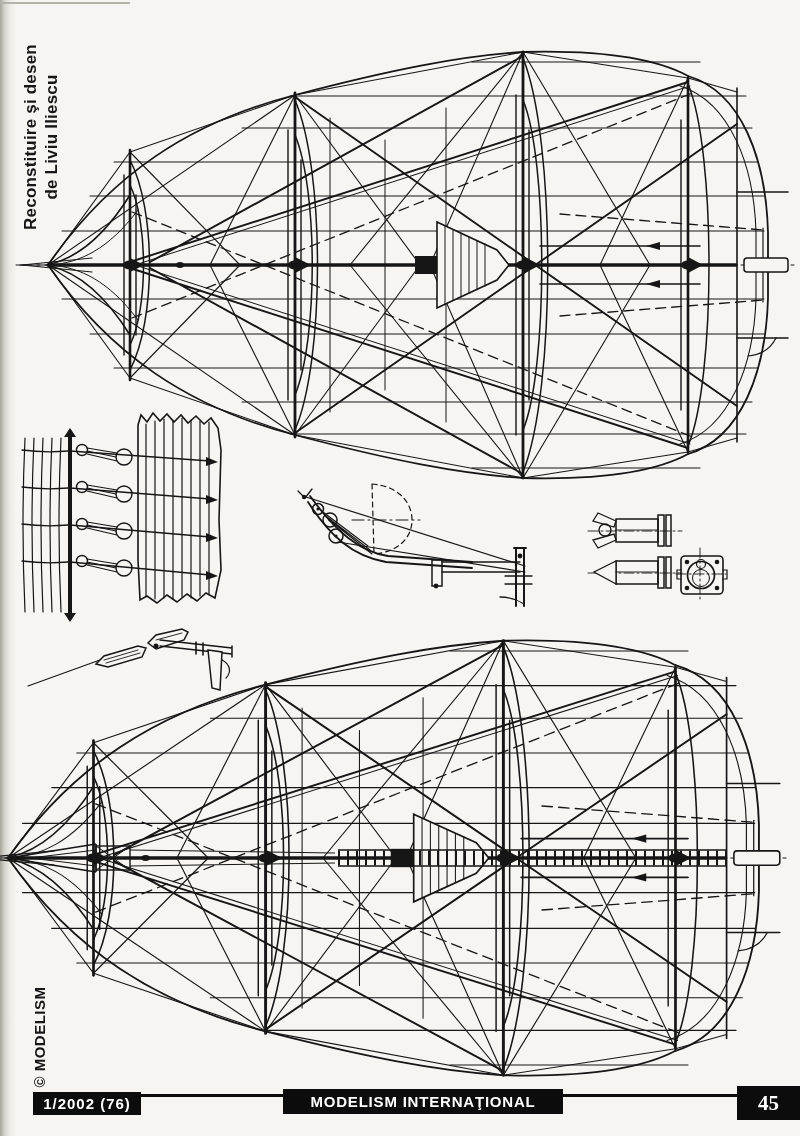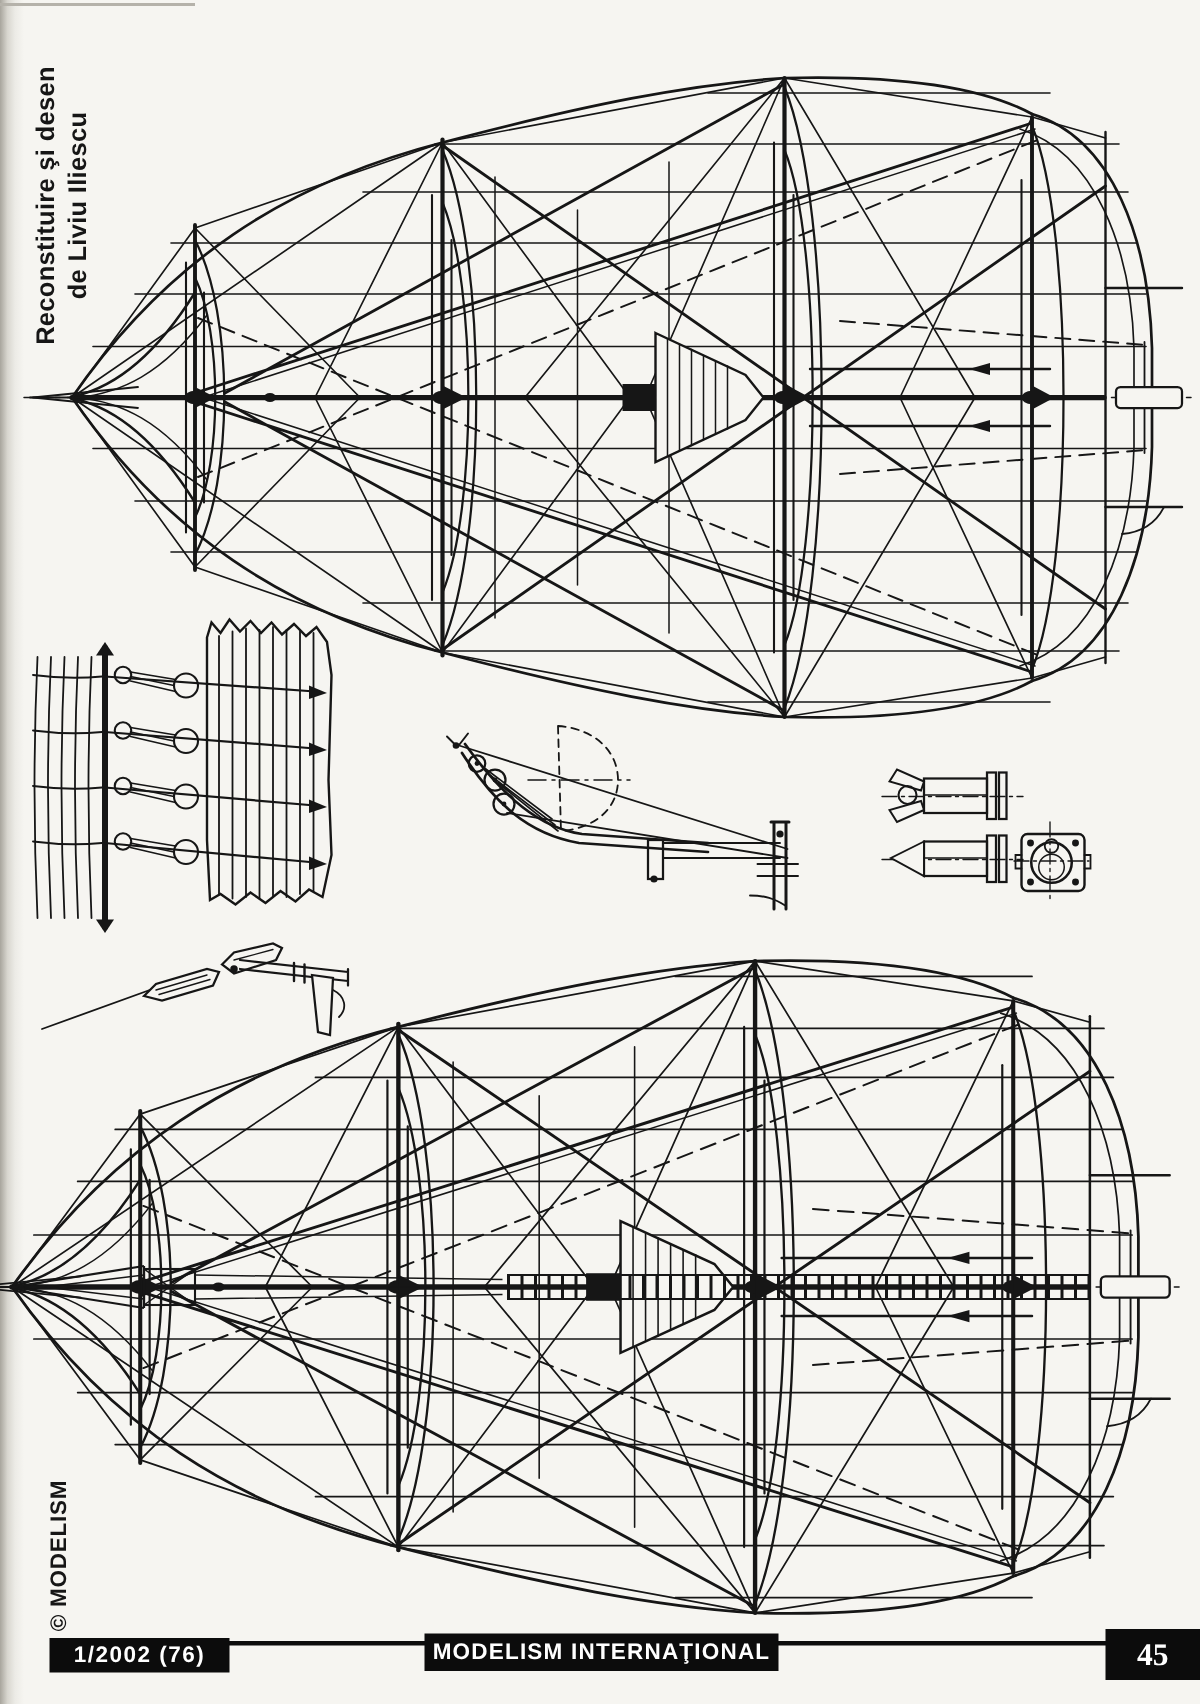--- a/index.html
+++ b/index.html
@@ -35,22 +35,22 @@
     font-size:15px;line-height:24px;letter-spacing:0.5px;
   }
   .footer-line{
     position:absolute;left:140px;top:1094px;width:600px;height:3px;background:#0c0c0c;
   }
   .footer-box{
     position:absolute;background:#0c0c0c;color:#ffffff;
     display:flex;align-items:center;justify-content:center;
     font-weight:bold;
   }
-  .box-issue{left:33px;top:1092px;width:120px;height:23px;font-size:15px;letter-spacing:1px;}
-  .box-mag{left:283px;top:1089px;width:236px;height:25px;font-size:15px;letter-spacing:0.8px;}
+  .box-issue{left:33px;top:1092px;width:108px;height:23px;font-size:15px;letter-spacing:1px;}
+  .box-mag{left:283px;top:1089px;width:280px;height:25px;font-size:15px;letter-spacing:0.8px;}
   .box-page{left:737px;top:1086px;width:63px;height:34px;font-size:21px;
     font-family:"Liberation Serif", serif;}
 </style>
 </head>
 <body>
 
 <div class="page">
 
   <div class="spine"></div>
   <div class="top-edge"></div>

